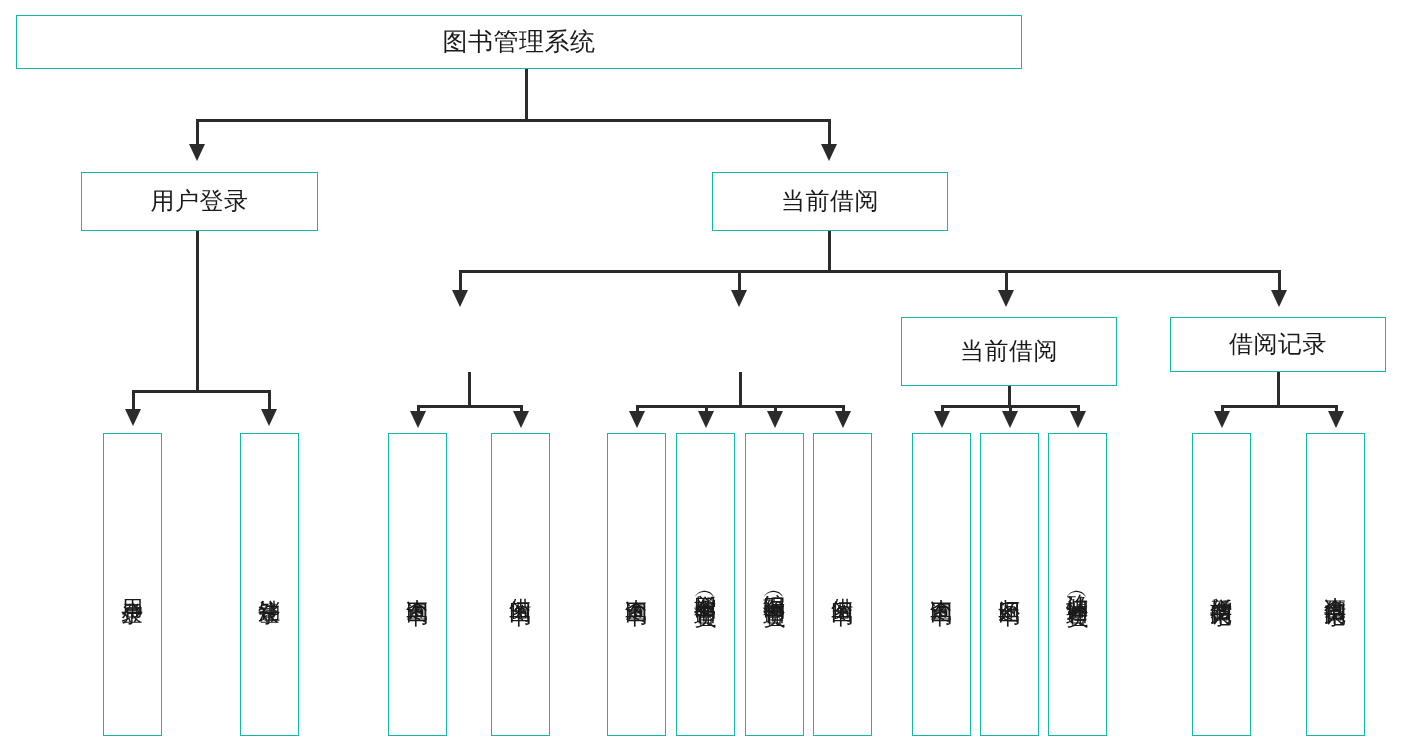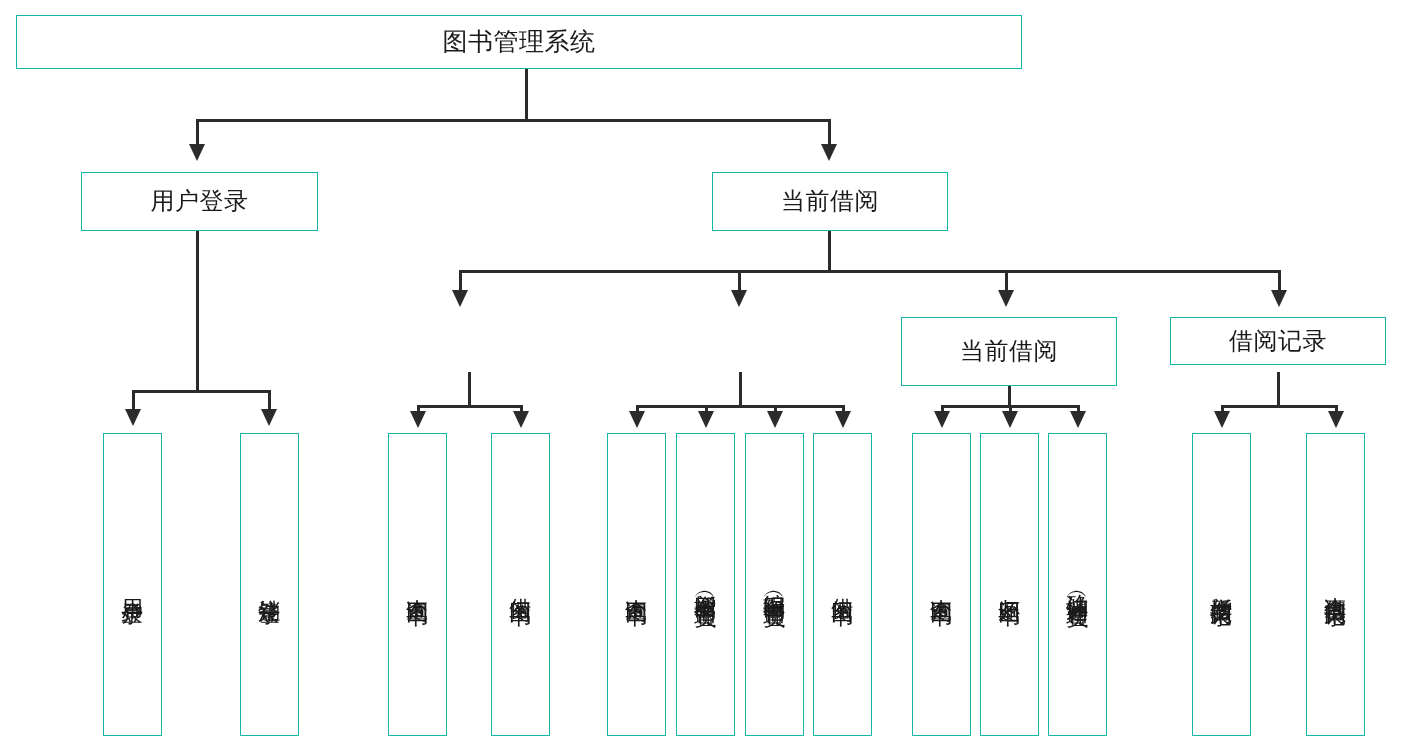--- a/index.html
+++ b/index.html
@@ -159,21 +159,21 @@
   <div class="node h" style="left:712px;top:172px;width:236px;height:59px;">
     <span class="lbl">当前借阅</span>
   </div>
 
 
 
   <div class="node h" style="left:901px;top:317px;width:216px;height:69px;">
     <span class="lbl">当前借阅</span>
   </div>
 
-  <div class="node h" style="left:1170px;top:317px;width:216px;height:48px;">
+  <div class="node h" style="left:1170px;top:317px;width:216px;height:55px;">
     <span class="lbl">借阅记录</span>
   </div>
 
   <div class="node v" style="left:103px;top:433px;width:59px;height:303px;">
     <span class="lbl">用户登录</span>
   </div>
   <div class="node v" style="left:240px;top:433px;width:59px;height:303px;">
     <span class="lbl">注销登录</span>
   </div>
 

